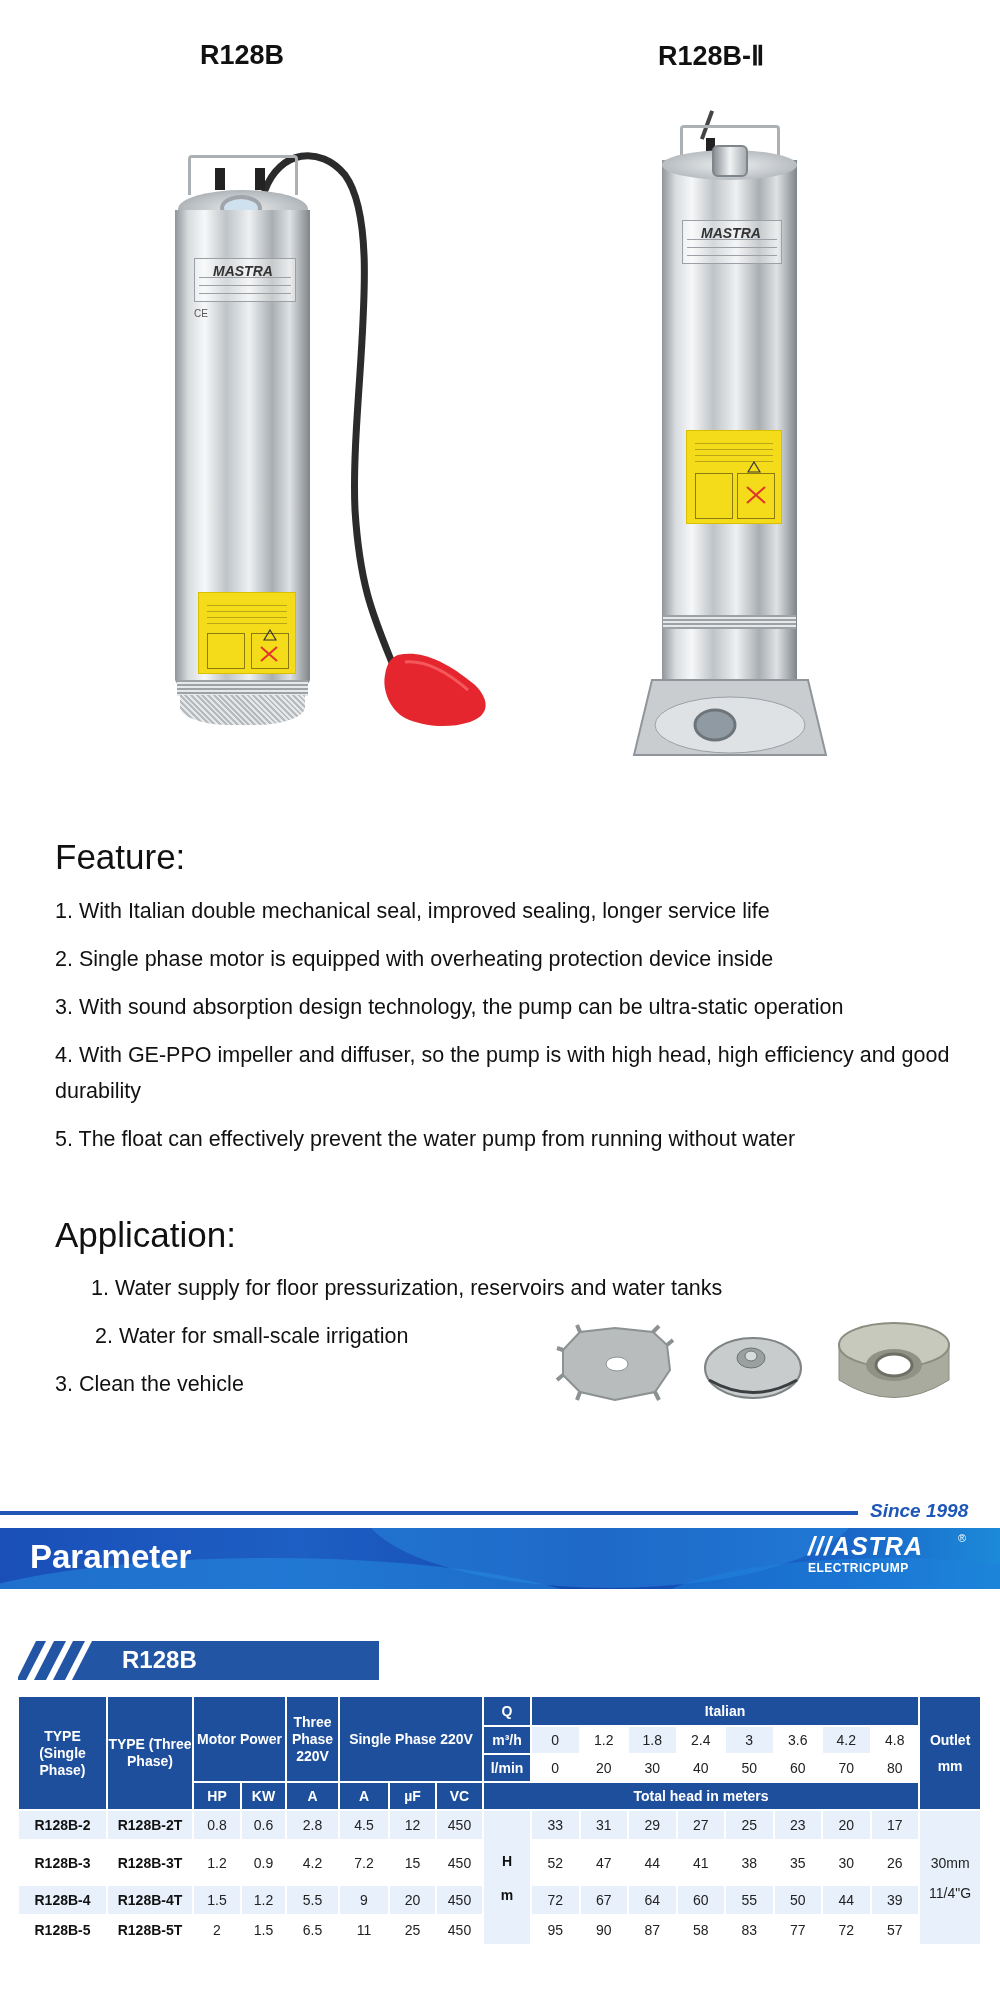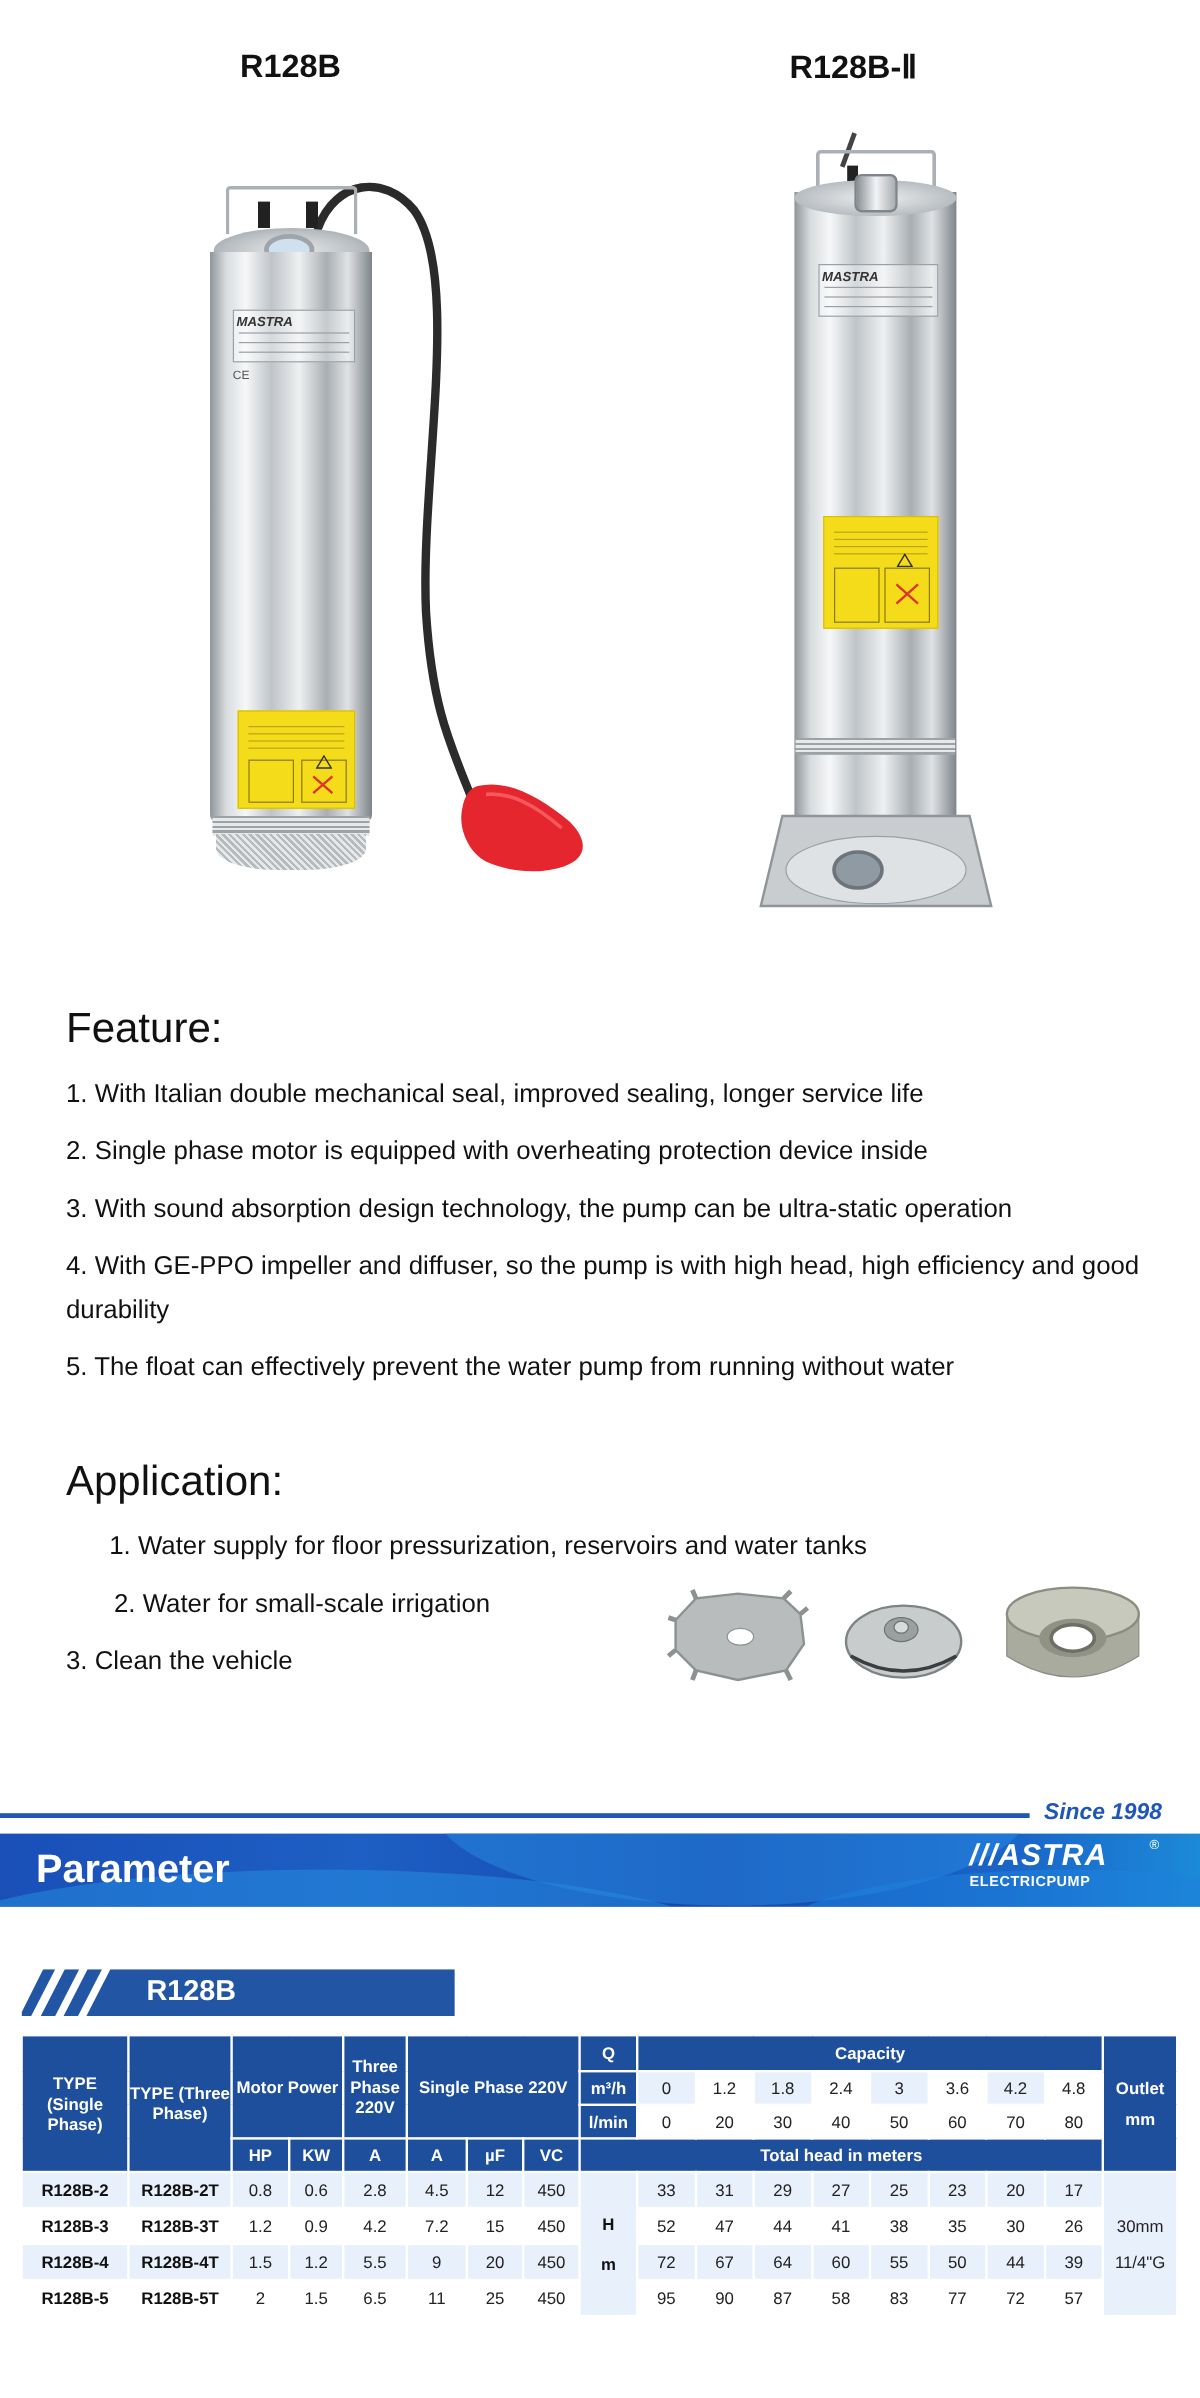--- a/index.html
+++ b/index.html
@@ -10,21 +10,21 @@
   .prod-title { position: absolute; top: 40px; font-weight: bold; font-size: 27px; color: #111; letter-spacing: 0; }
   #t1 { left: 200px; }
   #t2 { left: 658px; }
 
   
   .pump { position: absolute; }
   .steel { background: linear-gradient(90deg, #8f959a 0%, #d8dcdf 10%, #f6f7f8 22%, #bfc4c8 38%, #eef0f1 55%, #a9aeb2 72%, #dfe2e4 85%, #7e8489 100%); }
   .yellow-label { position: absolute; background: #f4dc1a; border: 1px solid #d8c000; }
   .yellow-label .ln { position: absolute; left: 8%; right: 8%; height: 1px; background: #8a7a10; opacity: .55; }
   .rating-plate { position: absolute; border: 1px solid #9aa0a5; background: rgba(255,255,255,.35); }
-  .rating-plate .logo-mini { position:absolute; left:2px; top:4px; font-size:11px; font-weight:bold; font-style:italic; color:#333; }
+  .rating-plate .logo-mini { position:absolute; left:18px; top:4px; font-size:14px; font-weight:bold; font-style:italic; color:#333; }
   .rating-plate .ln { position:absolute; left:4px; right:4px; height:1px; background:#9aa0a5; }
   .ce { position:absolute; font-size:10px; color:#555; }
   .thread { position:absolute; background: repeating-linear-gradient(180deg, #9ca2a6 0 2px, #e6e8ea 2px 4px); }
 
   
   .section-h { position: absolute; left: 55px; font-size: 35px; font-weight: normal; color: #111; }
   .item { position: absolute; left: 55px; font-size: 21.5px; color: #111; line-height: 36px; width: 900px; }
 
   
   .top-line { position: absolute; left: 0; top: 1511px; width: 858px; height: 4px; background: #1e57b8; }
@@ -217,21 +217,21 @@
     <col style="width:62px">
   </colgroup>
   <tbody>
       <tr style="height:30px;">
     <td class="hd" rowspan="4">TYPE (Single Phase)</td>
     <td class="hd" rowspan="4">TYPE (Three Phase)</td>
     <td class="hd" rowspan="3" colspan="2">Motor Power</td>
     <td class="hd" rowspan="3">Three Phase 220V</td>
     <td class="hd" rowspan="3" colspan="3">Single Phase 220V</td>
     <td class="hs">Q</td>
-    <td class="hs" colspan="8">Capacity</td>
+    <td class="hs" colspan="8">Italian</td>
     <td class="hd" rowspan="4">
       <div style="line-height:26px;">Outlet</div>
       <div style="line-height:26px;">mm</div>
     </td>
   </tr>
   <tr style="height:28px;">
     <td class="hs">m³/h</td>
     <td class="lt">0</td>
     <td class="wt">1.2</td>
     <td class="lt">1.8</td>
@@ -281,21 +281,21 @@
     <td class="lt">27</td>
     <td class="lt">25</td>
     <td class="lt">23</td>
     <td class="lt">20</td>
     <td class="lt">17</td>
     <td class="outl" rowspan="4">
       <div>30mm</div>
       <div>11/4"G</div>
     </td>
   </tr>
-  <tr style="height:30px;">
+  <tr style="height:45px;">
     <td class="wt nm">R128B-3</td>
     <td class="wt nm">R128B-3T</td>
     <td class="wt">1.2</td>
     <td class="wt">0.9</td>
     <td class="wt">4.2</td>
     <td class="wt">7.2</td>
     <td class="wt">15</td>
     <td class="wt">450</td>
     <td class="wt">52</td>
     <td class="wt">47</td>

